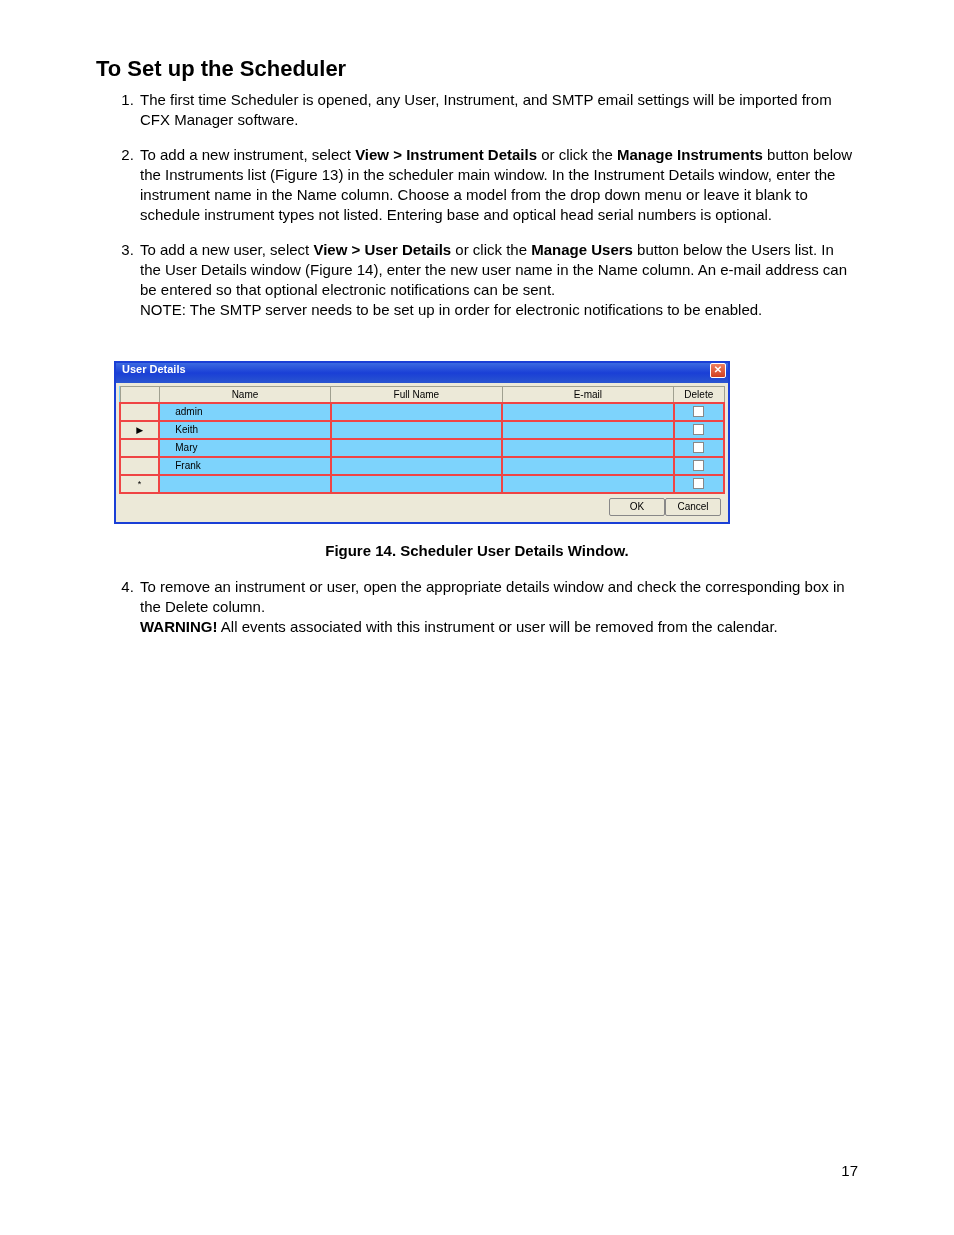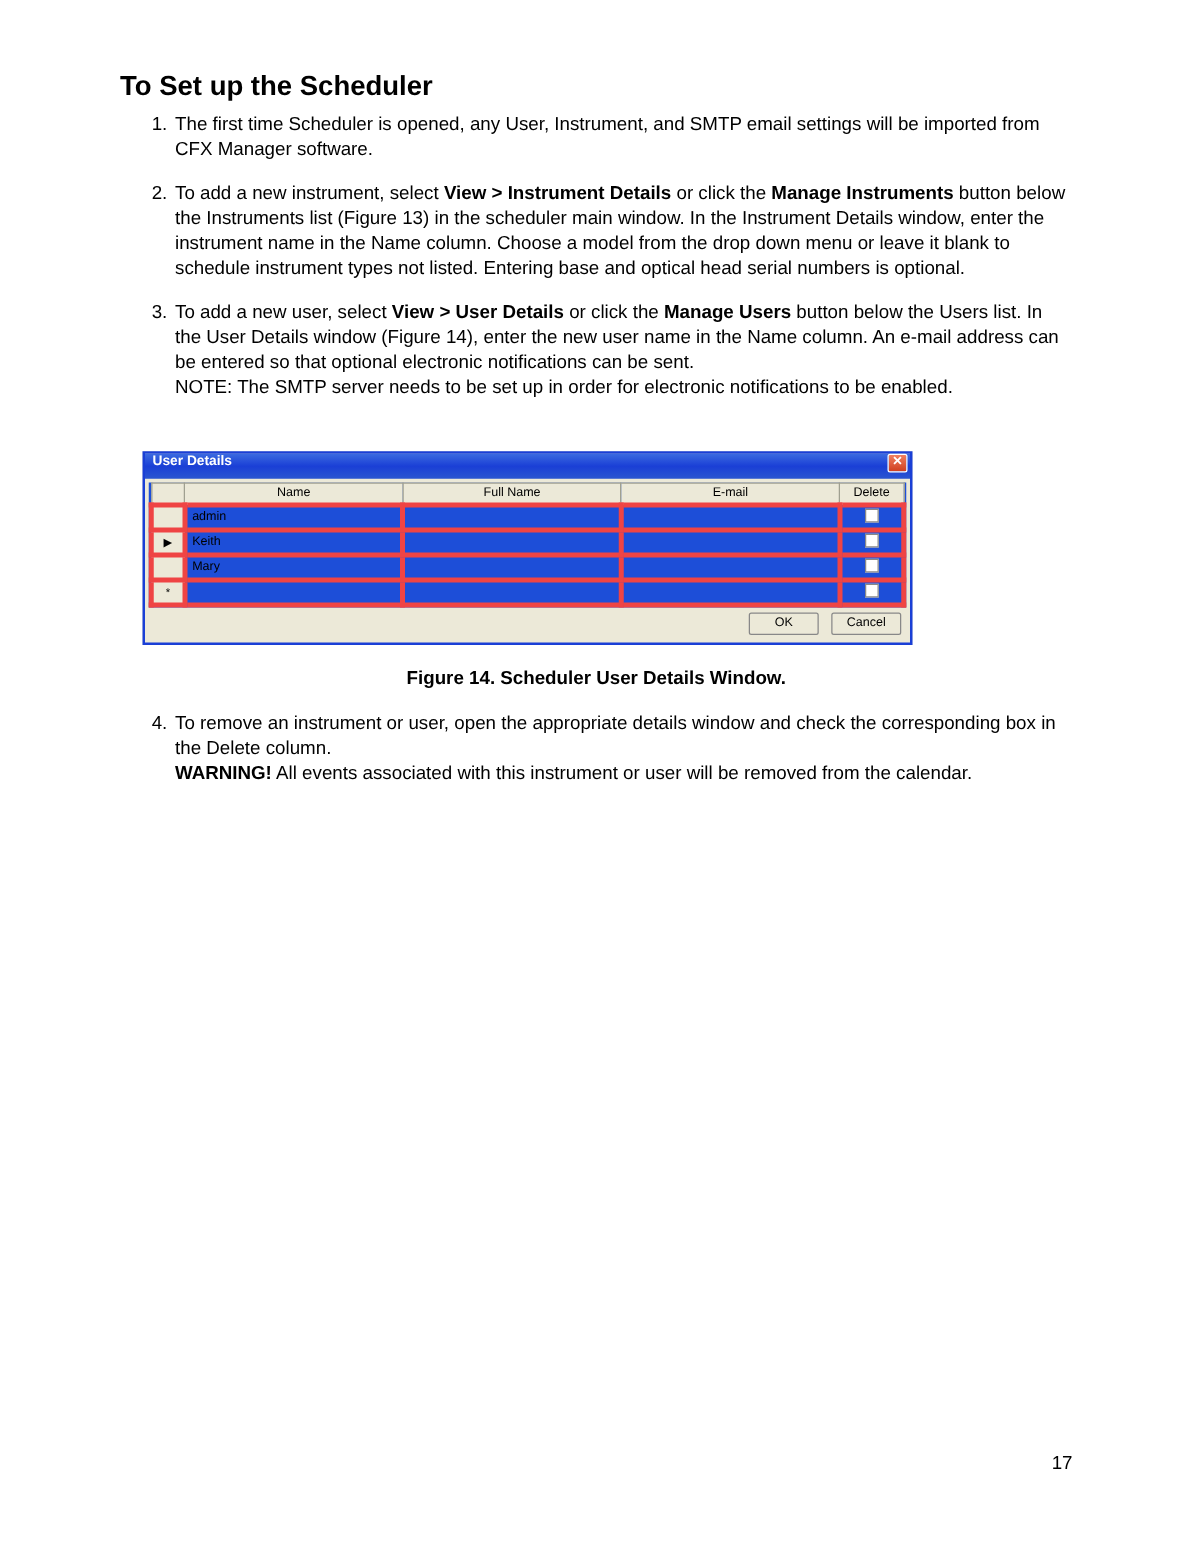--- a/index.html
+++ b/index.html
@@ -70,34 +70,34 @@
     line-height: 1;
     color: #fff;
     cursor: pointer;
   }
   .dialog-inner {
     padding: 3px;
   }
   table.grid {
     width: 100%;
     border-collapse: collapse;
-    background: #1d4ed8;
+    background: #7dd3fc;
     font-size: 10px;
   }
   table.grid th {
     background: #ece9d8;
     border: 1px solid #a0a090;
     font-weight: normal;
     padding: 2px 4px;
     color: #000;
     height: 15px;
   }
   table.grid td {
-    border: 4px solid #ef4444;
-    padding: 1px 4px;
+    border: 2px solid #ef4444;
+    padding: 1px 15px;
     height: 14px;
     line-height: 14px;
   }
   .marker-col {
     width: 26px;
     background: #ece9d8 !important;
     text-align: center;
     font-size: 9px;
   }
   .name-col { width: 170px; }
@@ -107,21 +107,21 @@
   .chk {
     display: inline-block;
     width: 11px; height: 11px;
     border: 1px solid #888;
     background: #fff;
     vertical-align: middle;
   }
   .btn-row {
     display: flex;
     justify-content: flex-end;
-    gap: 10px;
+    gap: 0;
     padding: 4px 4px 3px 0;
   }
   .win-btn {
     min-width: 56px;
     height: 18px;
     font-size: 10px;
     background: #ece9d8;
     border: 1px solid #888;
     border-radius: 2px;
     padding: 0 8px;
@@ -195,20 +195,27 @@
               <td class="del-col"><span class="chk"></span></td>
             </tr>
             <tr>
               <td class="marker-col"></td>
               <td>Mary</td>
               <td></td>
               <td></td>
               <td class="del-col"><span class="chk"></span></td>
             </tr>
             <tr>
+              <td class="marker-col"></td>
+              <td>Frank</td>
+              <td></td>
+              <td></td>
+              <td class="del-col"><span class="chk"></span></td>
+            </tr>
+            <tr>
               <td class="marker-col">*</td>
               <td></td>
               <td></td>
               <td></td>
               <td class="del-col"><span class="chk"></span></td>
             </tr>
           </tbody>
         </table>
         <div class="btn-row">
           <button class="win-btn">OK</button>

